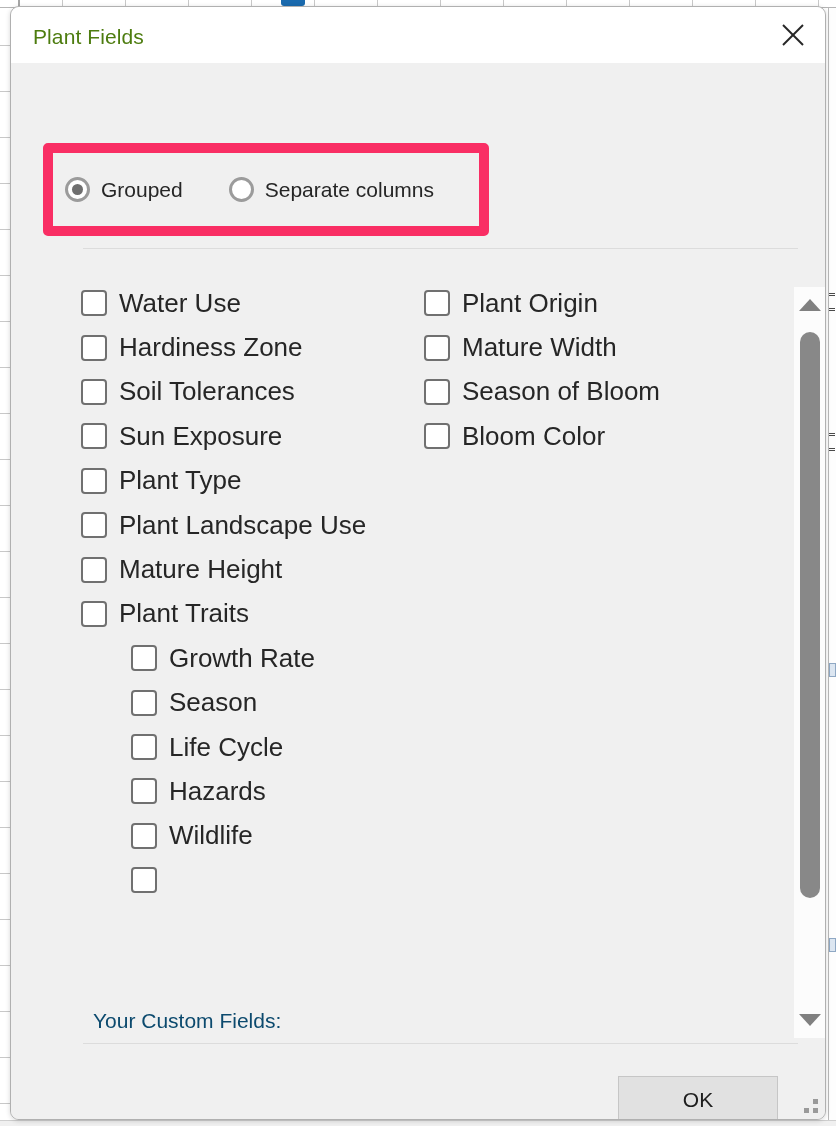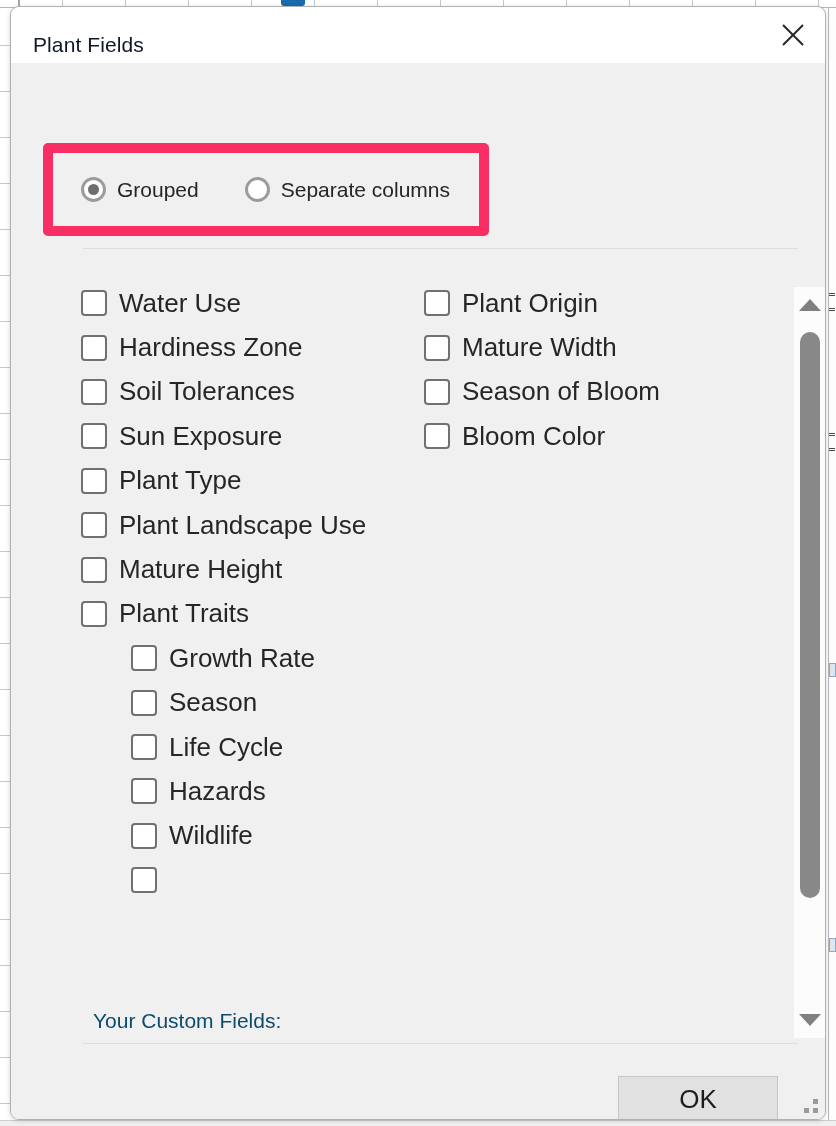--- a/index.html
+++ b/index.html
@@ -97,24 +97,23 @@
     position: relative;
     height: 56px;
     background: #ffffff;
     border-radius: 8px 8px 0 0;
   }
   #title-text {
     position: absolute;
     left: 22px;
     top: 18px;
     font-size: 21px;
-    color: #0f172a;
+    color: #4d7c0f;
     letter-spacing: 0.1px;
     white-space: nowrap;
-    margin-top: 8px;
   }
   #close-button {
     position: absolute;
     right: 6px;
     top: 2px;
     width: 52px;
     height: 52px;
     display: flex;
     align-items: center;
     justify-content: center;
@@ -139,21 +138,21 @@
     border: 10px solid #f92e64;
     border-radius: 5px;
     background: #f0f0f0;
   }
   #radio-row {
     position: absolute;
     left: 0; top: 0;
     width: 100%; height: 100%;
     display: flex;
     align-items: center;
-    padding-left: 28px;
+    padding-left: 12px;
   }
   .radio-item {
     display: flex;
     align-items: center;
     cursor: pointer;
     white-space: nowrap;
   }
   .radio-item + .radio-item { margin-left: 46px; }
   .radio-mark {
     width: 25px;
@@ -294,21 +293,21 @@
     position: absolute;
     left: 607px;
     top: 1013px;
     width: 160px;
     height: 47px;
     background: #e1e1e1;
     border: 1px solid #c6c6c6;
     display: flex;
     align-items: center;
     justify-content: center;
-    font-size: 26px;
+    font-size: 21px;
     color: #1d1d1d;
     cursor: pointer;
   }
 
   
   #resize-grip {
     position: absolute;
     right: 7px;
     bottom: 6px;
     width: 22px;

